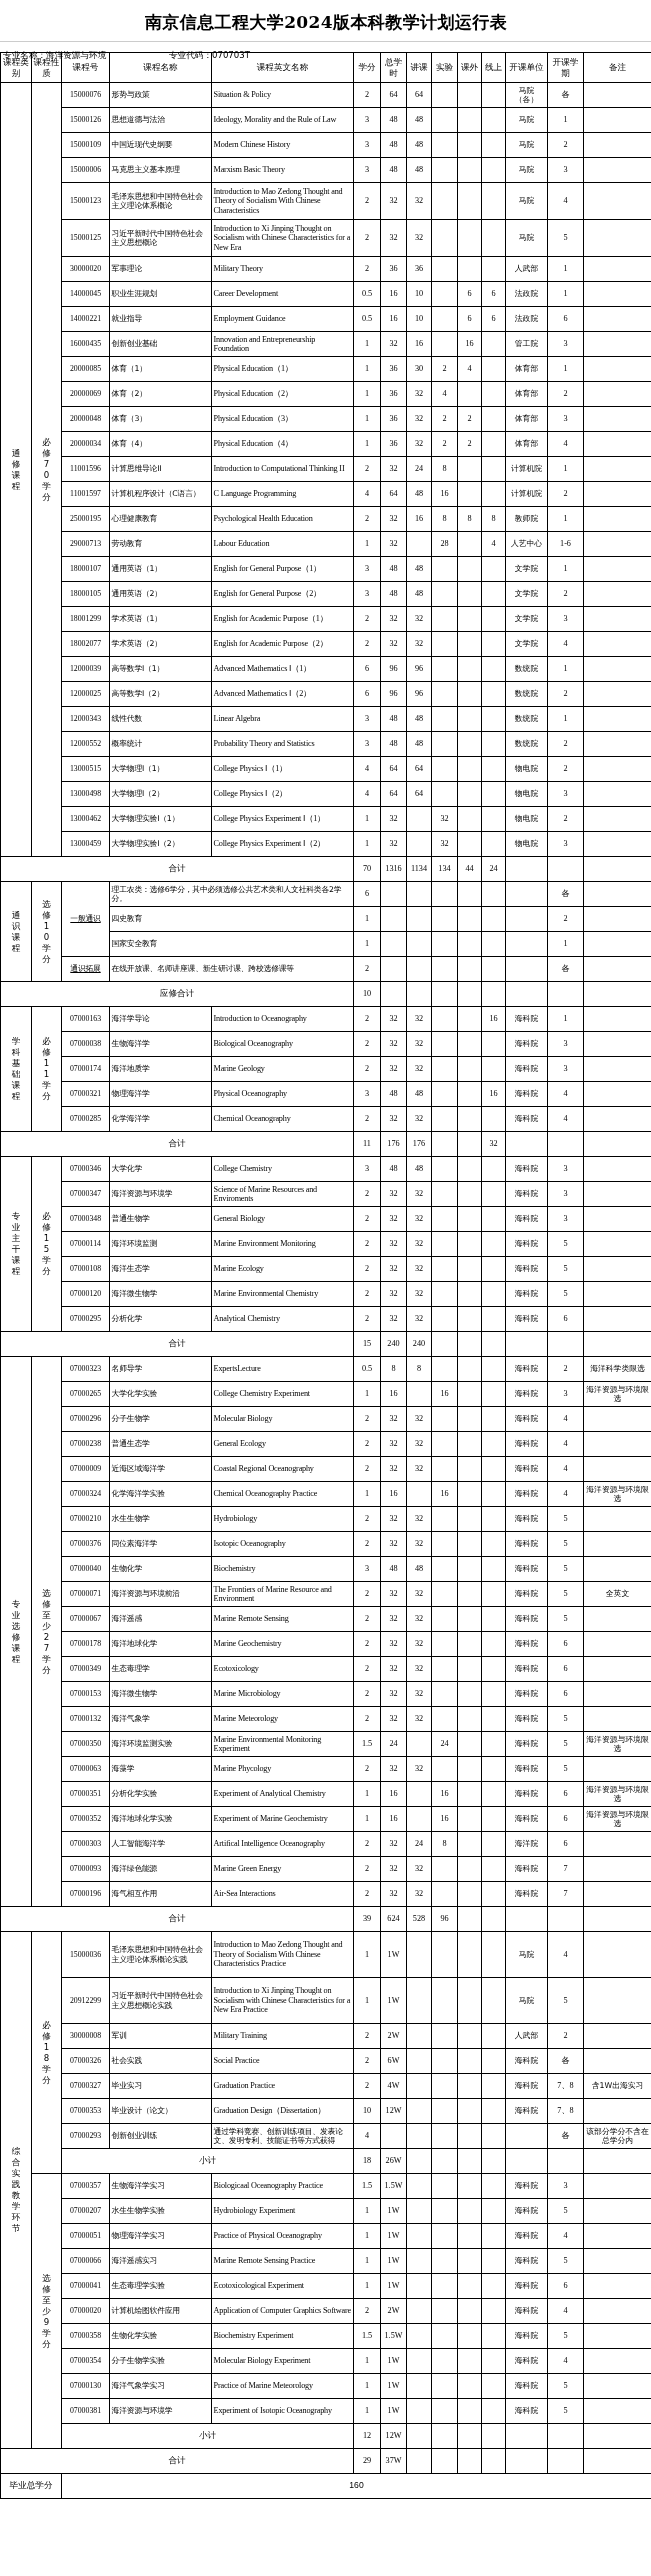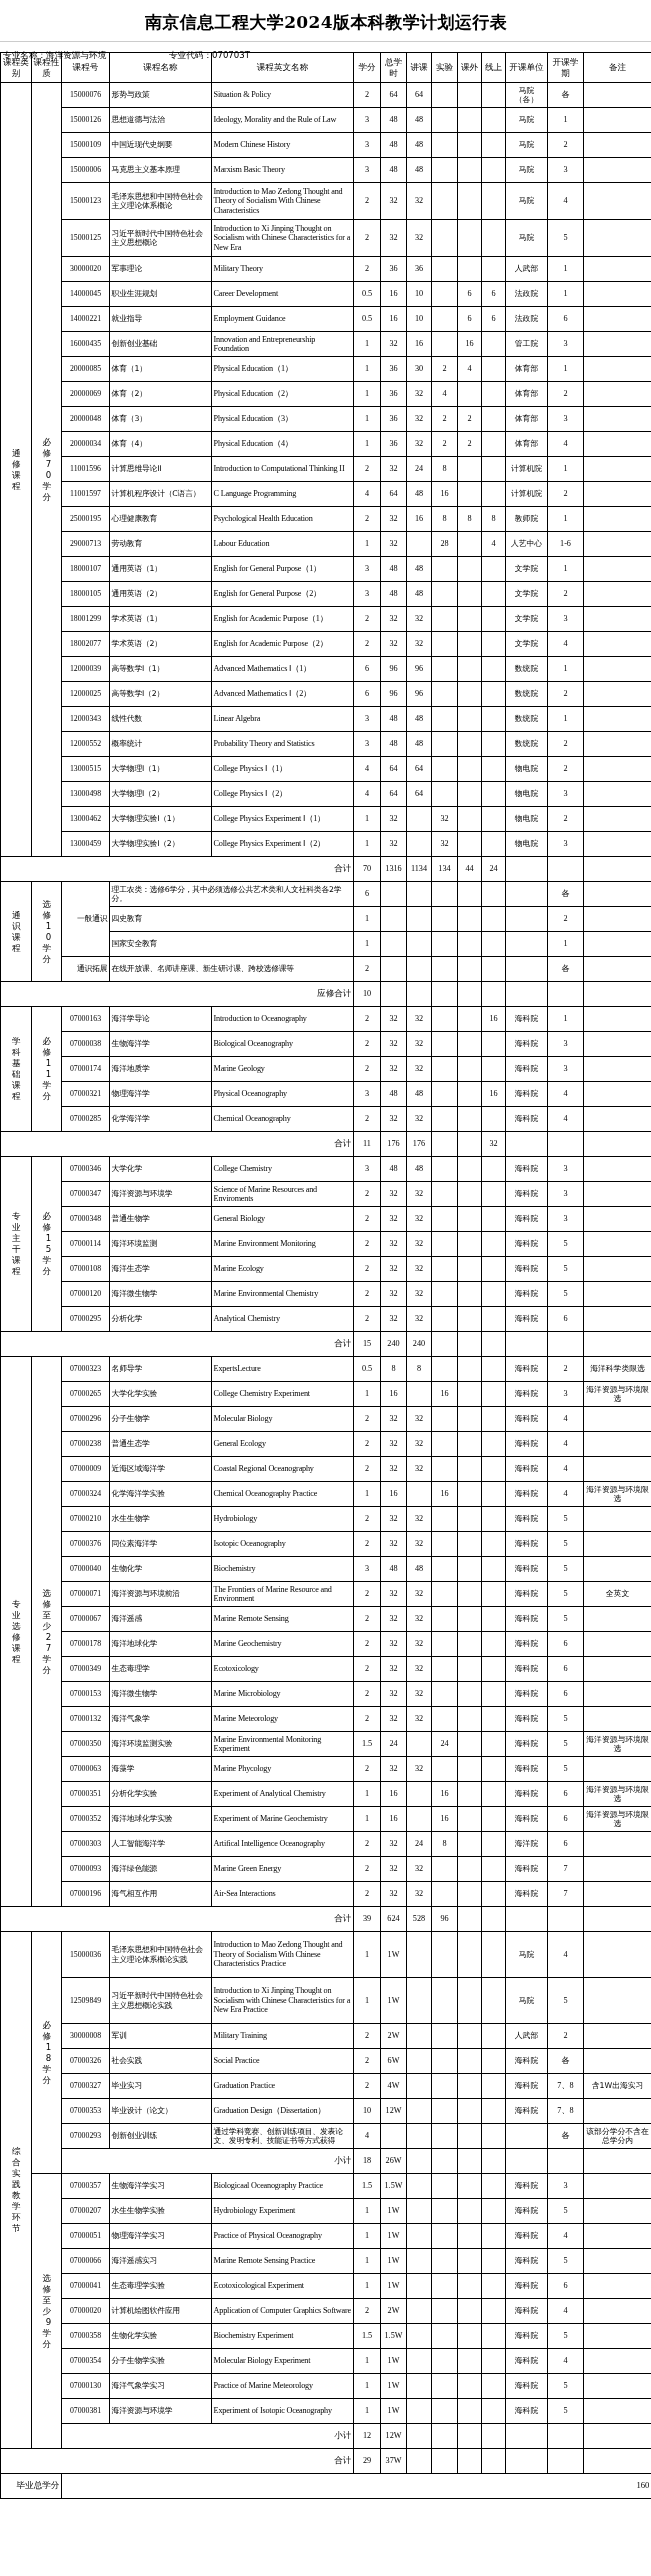--- a/index.html
+++ b/index.html
@@ -3,30 +3,30 @@
 <meta charset="utf-8">
 <style>
   html,body{margin:0;padding:0;background:#fff;}
   body{width:652px;height:2576px;overflow:hidden;font-family:"DejaVu Serif","Liberation Serif",serif;color:#000;}
   .title{height:41px;line-height:44px;text-align:center;font-size:17px;font-weight:bold;font-family:"DejaVu Serif",serif;border-bottom:0.8px solid #ccc;letter-spacing:0.4px;}
   .meta{height:9.4px;position:relative;font-size:8.6px;font-family:"DejaVu Sans",sans-serif;}
   .meta span{position:absolute;top:7.8px;}
   table{border-collapse:collapse;table-layout:fixed;width:652px;position:absolute;top:52px;left:0;}
   td,th{border:0.8px solid #000;padding:0 1.6px;font-size:7.8px;font-weight:normal;line-height:9.4px;overflow:hidden;vertical-align:middle;}
   th{font-family:"DejaVu Sans",sans-serif;font-size:8.6px;text-align:center;line-height:11px;}
-  td.c{text-align:right;}
+  td.c{text-align:center;text-decoration:underline;}
   td.code{font-family:"Liberation Serif",serif;font-size:7.8px;text-align:center;padding:0 0.8px;}
   td.cn{font-family:"DejaVu Sans",sans-serif;font-size:7.8px;letter-spacing:-0.2px;}
   td.en{font-family:"Liberation Serif",serif;font-size:8.2px;letter-spacing:-0.2px;}
   td.num{text-align:center;font-family:"Liberation Serif",serif;font-size:8.2px;}
   td.unit{text-align:center;font-family:"DejaVu Sans",sans-serif;font-size:7.8px;}
   td.note{text-align:center;font-family:"DejaVu Sans",sans-serif;font-size:7.8px;line-height:9.4px;}
   td.vert{text-align:center;font-family:"DejaVu Sans",sans-serif;font-size:8.6px;line-height:11px;padding:0;}
-  td.vert span{display:inline-block;width:9.4px;word-break:break-all;white-space:normal;text-align:right;}
-  td.sum{text-align:right;font-family:Liberation Serif, serif;font-size:8.6px;}
+  td.vert span{display:inline-block;width:9.4px;word-break:break-all;white-space:normal;}
+  td.sum{text-align:center;font-family:Liberation Sans, sans-serif;font-size:8.6px;}
   tr.r33 td{height:24px;}
   tr.r48 td{height:36px;}
   tr.r60 td{height:45px;}
 </style>
 </head>
 <body>
 
 <div class="title">南京信息工程大学2024版本科教学计划运行表</div>
 <div class="meta">
   <span style="left:3.1px">专业名称：海洋资源与环境</span>
@@ -1095,21 +1095,21 @@
         <td class="num">1W</td>
         <td></td>
         <td></td>
         <td></td>
         <td></td>
         <td class="unit">马院</td>
         <td class="num">4</td>
         <td class="note"></td>
       </tr>
       <tr class="r60">
-        <td class="code">12509849</td>
+        <td class="code">20912299</td>
         <td class="cn">习近平新时代中国特色社会主义思想概论实践</td>
         <td class="en">Introduction to Xi Jinping Thought on Socialism with Chinese Characteristics for a New Era Practice</td>
         <td class="num">1</td>
         <td class="num">1W</td>
         <td></td>
         <td></td>
         <td></td>
         <td></td>
         <td class="unit">马院</td>
         <td class="num">5</td>

